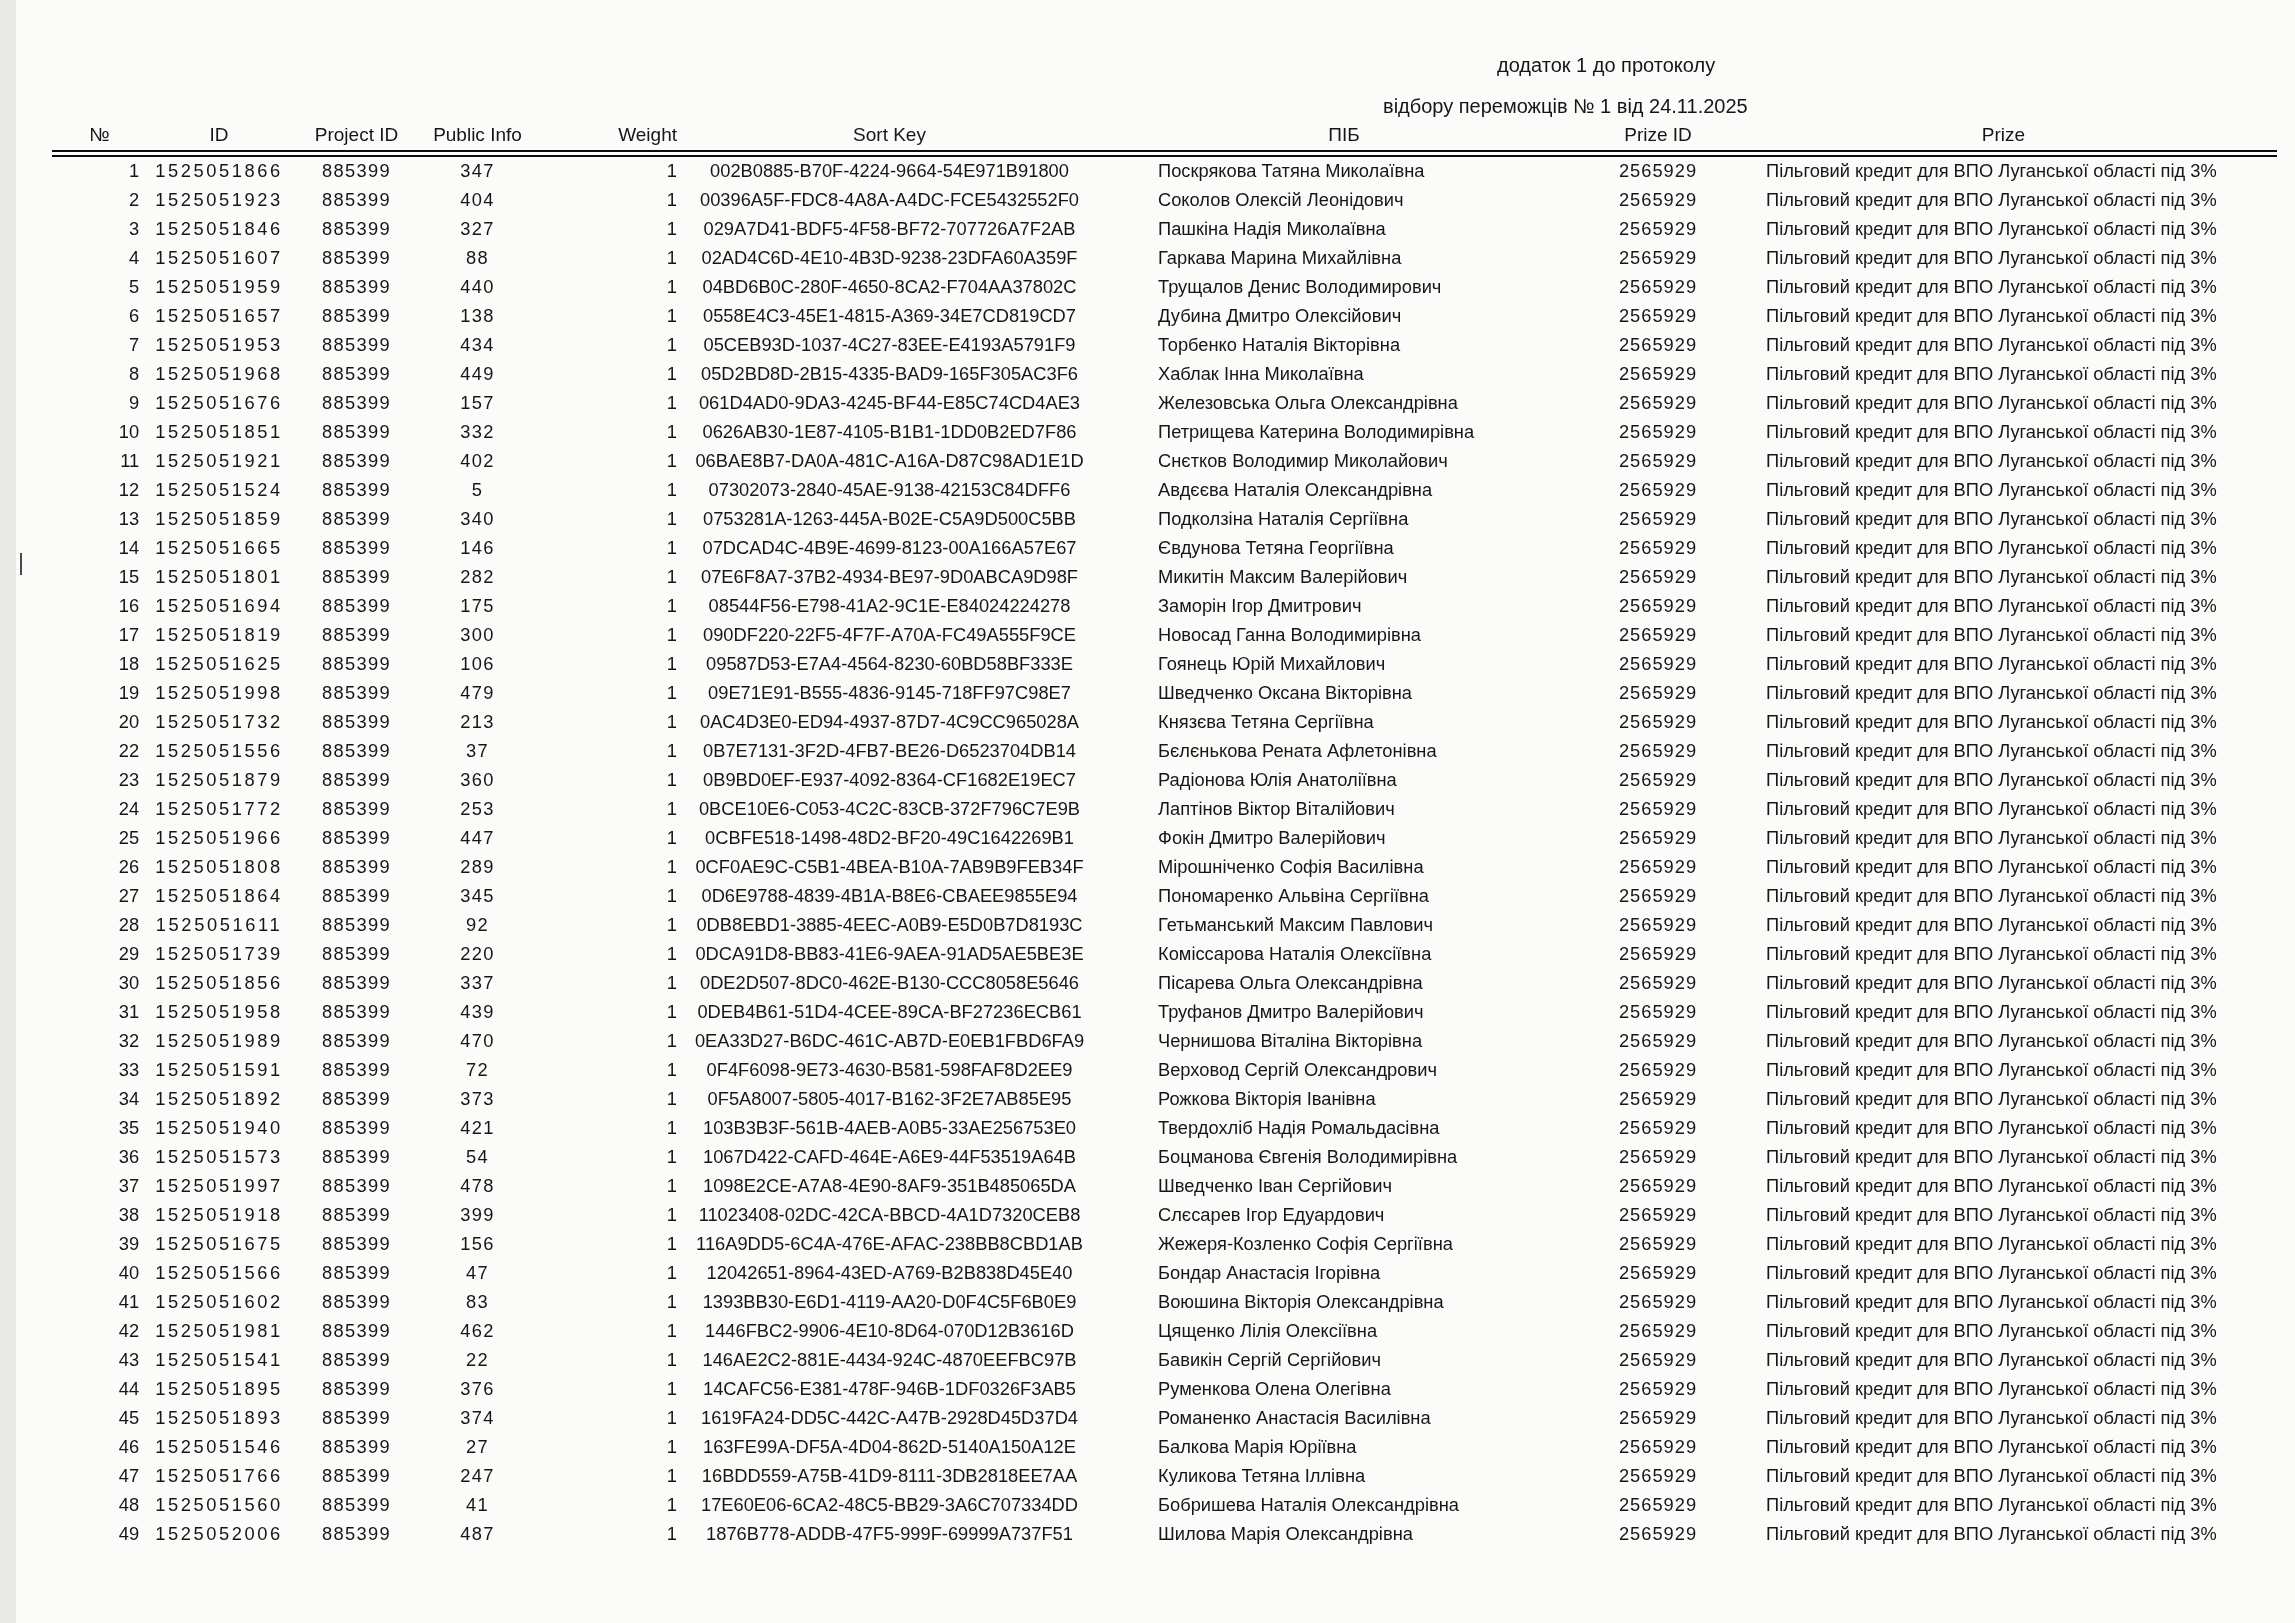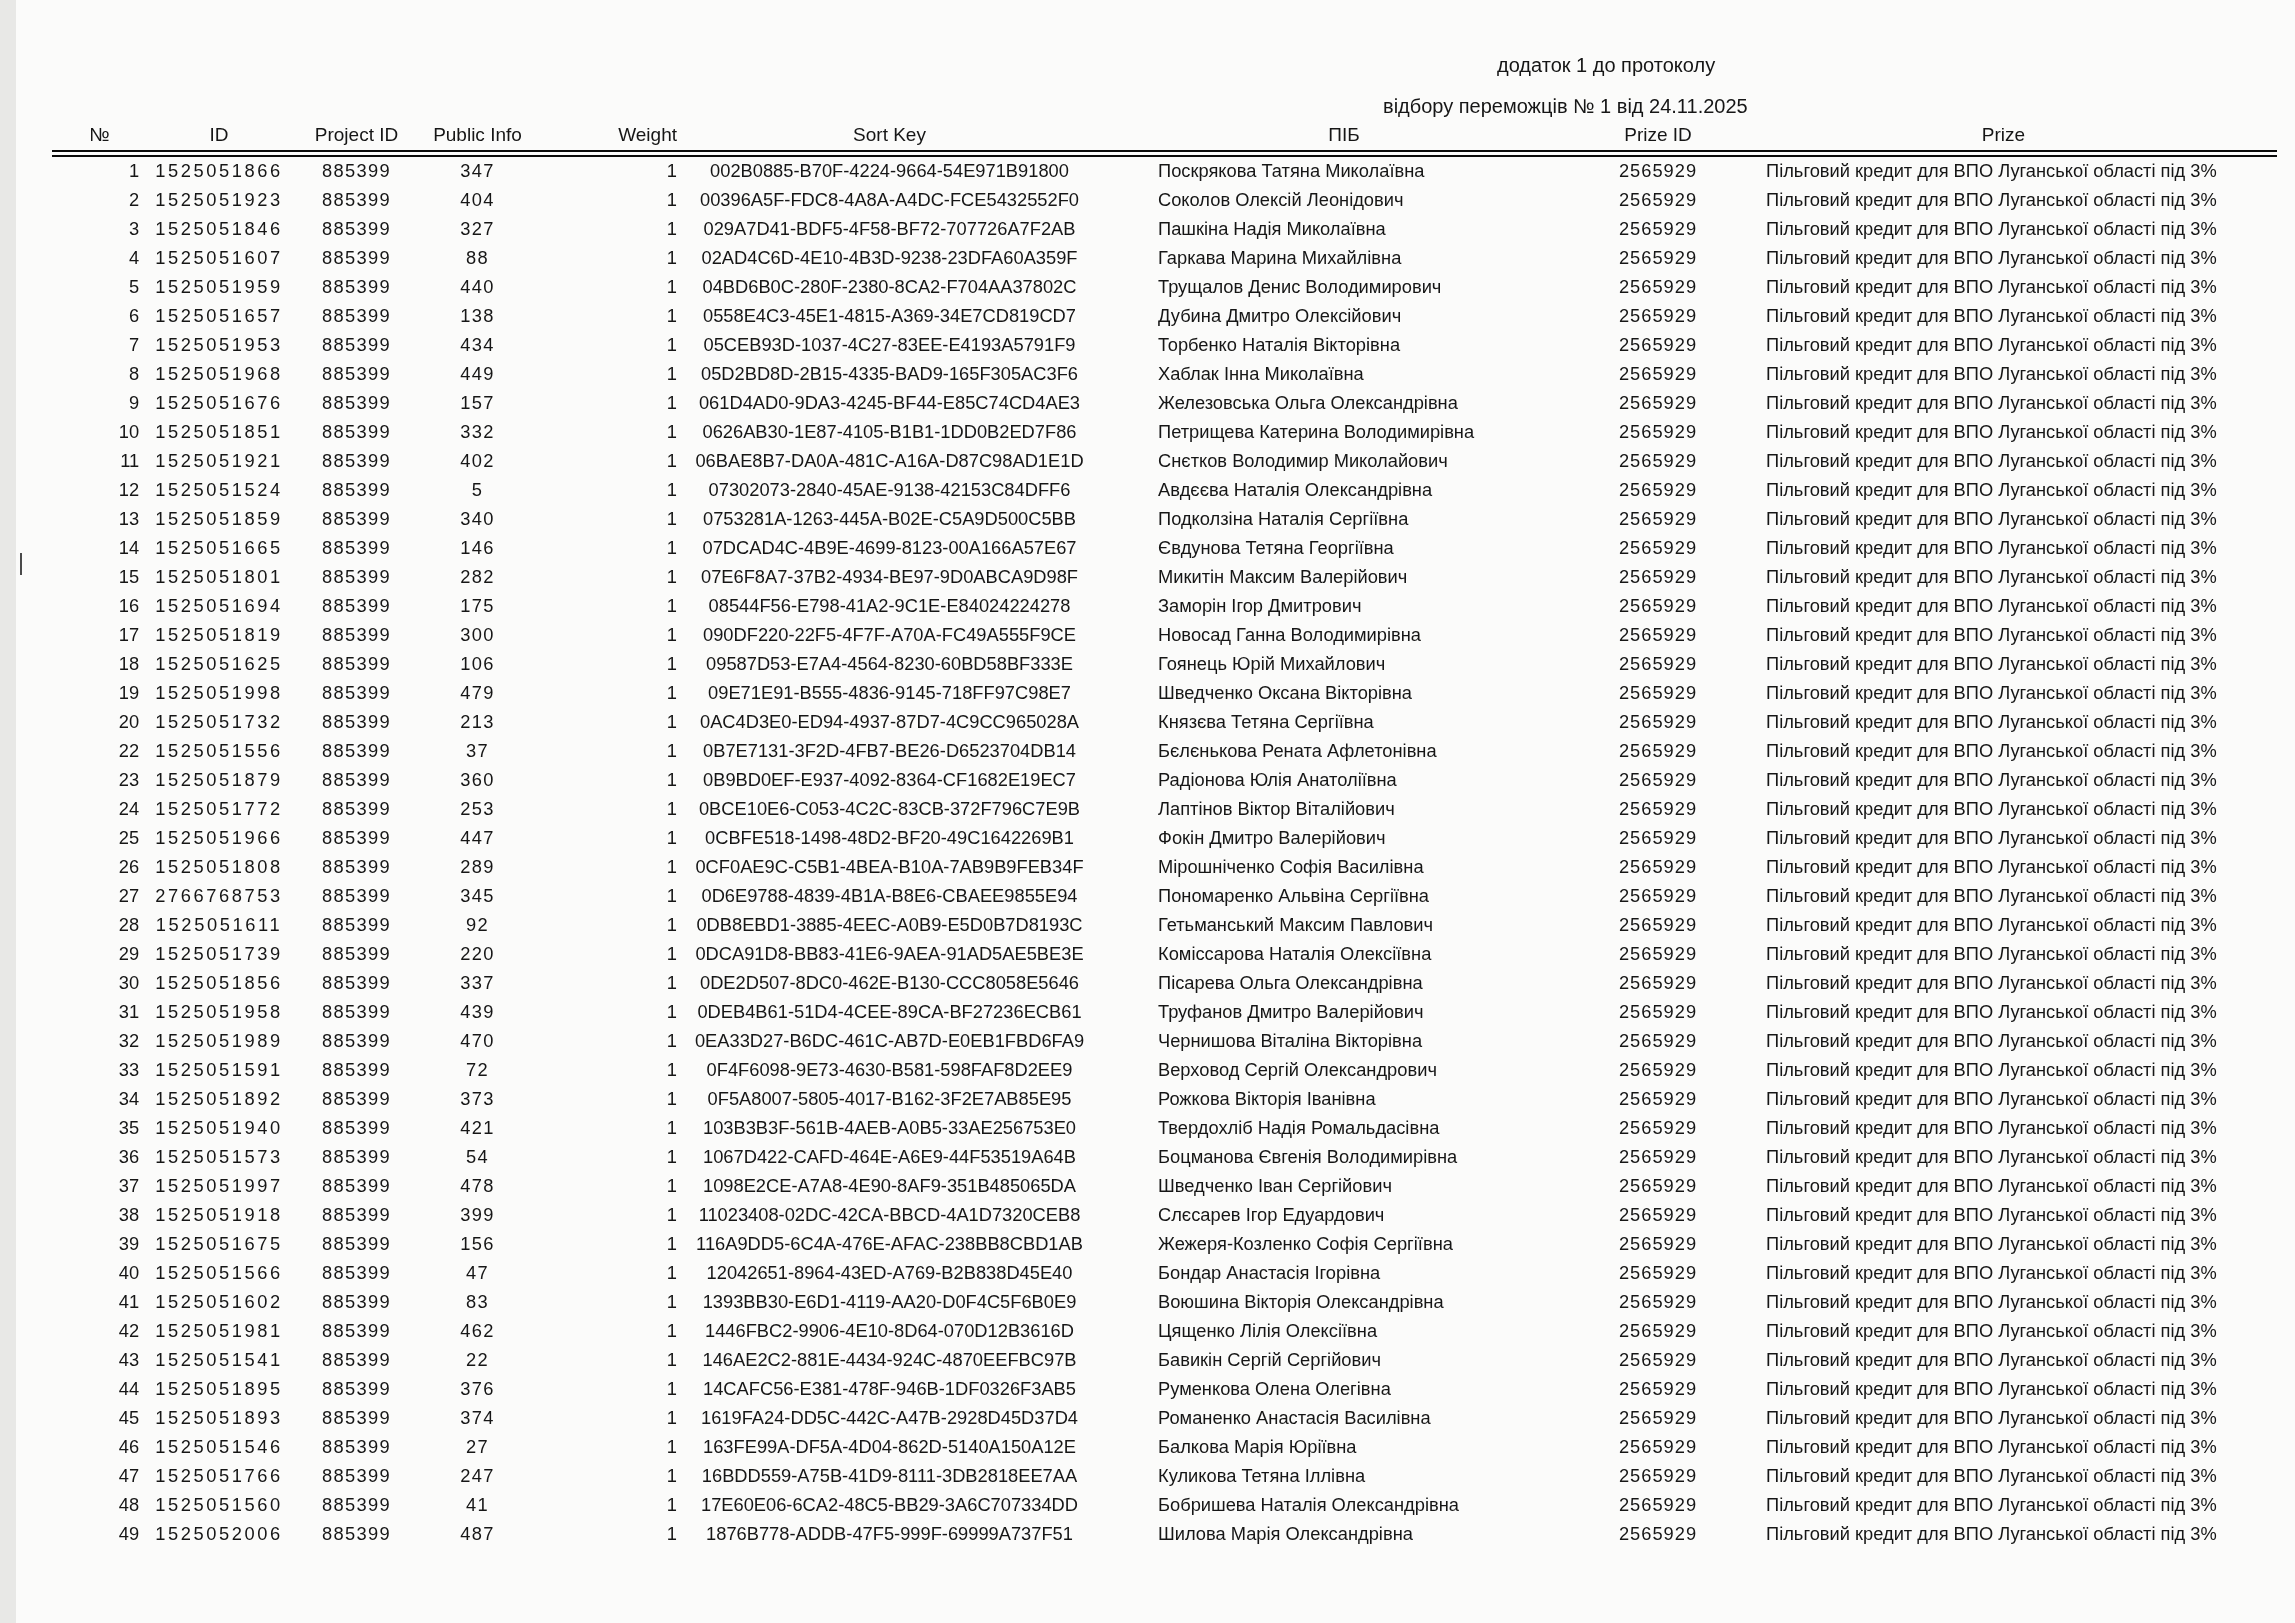--- a/index.html
+++ b/index.html
@@ -165,21 +165,21 @@
           <td class="c6">Гаркава Марина Михайлівна</td>
           <td class="c7">2565929</td>
           <td class="c8">Пільговий кредит для ВПО Луганської області під 3%</td>
         </tr>
         <tr>
           <td class="c0">5</td>
           <td class="c1">1525051959</td>
           <td class="c2">885399</td>
           <td class="c3">440</td>
           <td class="c4">1</td>
-          <td class="c5">04BD6B0C-280F-2380-8CA2-F704AA37802C</td>
+          <td class="c5">04BD6B0C-280F-4650-8CA2-F704AA37802C</td>
           <td class="c6">Трущалов Денис Володимирович</td>
           <td class="c7">2565929</td>
           <td class="c8">Пільговий кредит для ВПО Луганської області під 3%</td>
         </tr>
         <tr>
           <td class="c0">6</td>
           <td class="c1">1525051657</td>
           <td class="c2">885399</td>
           <td class="c3">138</td>
           <td class="c4">1</td>
@@ -392,21 +392,21 @@
           <td class="c2">885399</td>
           <td class="c3">289</td>
           <td class="c4">1</td>
           <td class="c5">0CF0AE9C-C5B1-4BEA-B10A-7AB9B9FEB34F</td>
           <td class="c6">Мірошніченко Софія Василівна</td>
           <td class="c7">2565929</td>
           <td class="c8">Пільговий кредит для ВПО Луганської області під 3%</td>
         </tr>
         <tr>
           <td class="c0">27</td>
-          <td class="c1">2766768753</td>
+          <td class="c1">1525051864</td>
           <td class="c2">885399</td>
           <td class="c3">345</td>
           <td class="c4">1</td>
           <td class="c5">0D6E9788-4839-4B1A-B8E6-CBAEE9855E94</td>
           <td class="c6">Пономаренко Альвіна Сергіївна</td>
           <td class="c7">2565929</td>
           <td class="c8">Пільговий кредит для ВПО Луганської області під 3%</td>
         </tr>
         <tr>
           <td class="c0">28</td>

